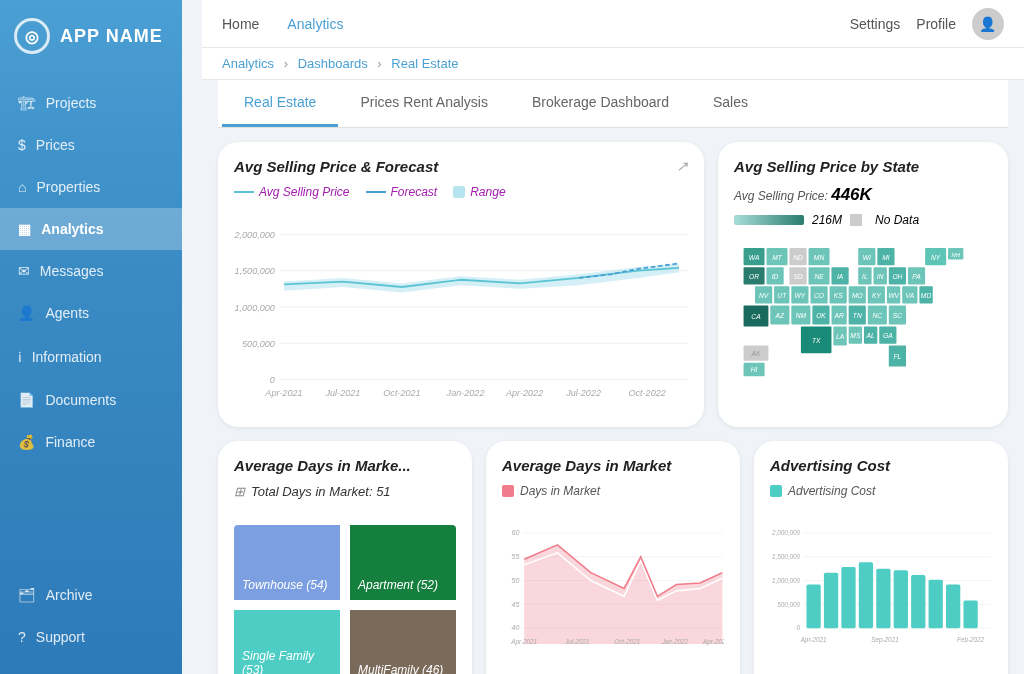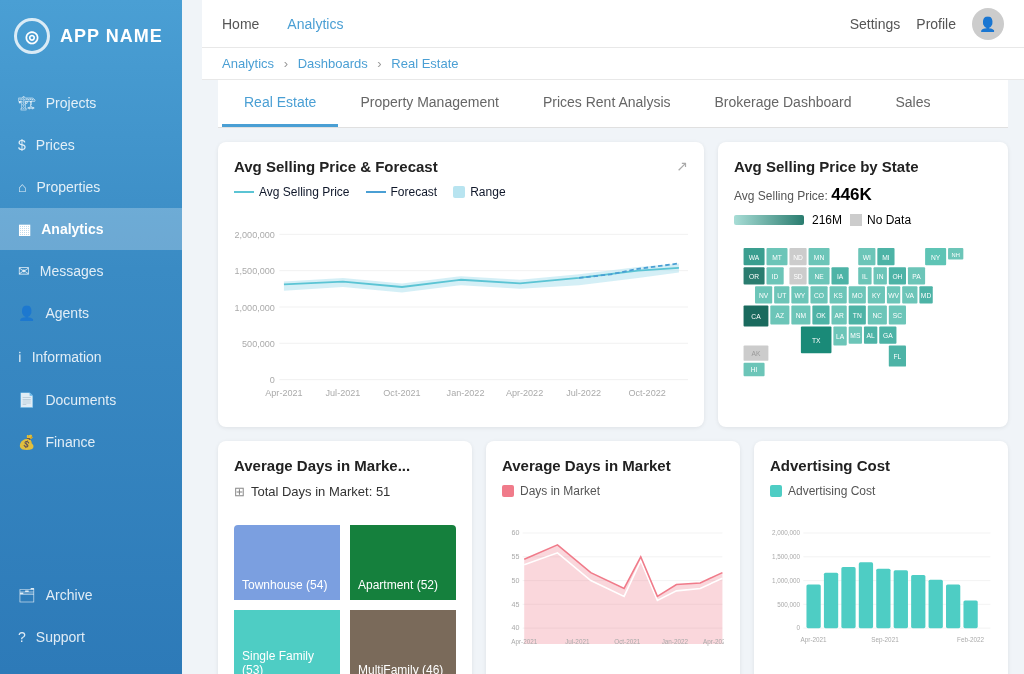--- a/index.html
+++ b/index.html
@@ -112,42 +112,43 @@
     }
     .dashboard-grid-bottom {
       display: grid;
       grid-template-columns: 1fr 1fr 1fr;
       gap: 14px;
       margin-top: 14px;
     }
 
     .card {
       background: white;
-      border-radius: 8px;
+      border-radius: 20px;
       padding: 16px;
       box-shadow: 0 1px 4px rgba(0,0,0,0.08);
+      font-style: italic;
     }
     .card-title { font-size: 15px; font-weight: 600; color: #222; margin-bottom: 10px; }
     .card-header { display: flex; justify-content: space-between; align-items: flex-start; }
     .expand-icon { color: #aaa; font-size: 14px; cursor: pointer; }
 
     
     .chart-legend { display: flex; gap: 16px; margin-bottom: 8px; }
-    .legend-item { display: flex; align-items: center; gap: 5px; font-size: 12px; color: #0f172a; }
+    .legend-item { display: flex; align-items: center; gap: 5px; font-size: 12px; color: #a21caf; }
     .legend-dot { width: 20px; height: 2px; }
     .legend-box { width: 12px; height: 12px; border-radius: 2px; }
 
     
     .map-legend { display: flex; align-items: center; gap: 16px; margin-bottom: 8px; font-size: 12px; }
     .gradient-bar {
       width: 70px; height: 10px;
       background: linear-gradient(to right, #a8ddd6, #2a7c6f);
       border-radius: 2px;
     }
-    .no-data-box { display: flex; align-items: center; gap: 5px; }
+    .no-data-box { display: flex; align-items: center; gap: 13px; }
     .no-data-sq { width: 12px; height: 12px; background: #ccc; }
 
     
     .treemap { display: grid; grid-template-columns: 1fr 1fr; grid-template-rows: 1fr 1fr; height: 160px; gap: 10px; margin-top: 26px; border-radius: 4px; overflow: hidden; }
     .treemap-cell { display: flex; align-items: flex-end; padding: 8px; font-size: 12px; color: white; font-weight: 500; }
 
     .total-days { display: flex; align-items: center; gap: 6px; font-size: 13px; color: #333; margin-bottom: 6px; }
 
     .adv-legend { display: flex; align-items: center; gap: 6px; font-size: 12px; color: #555; margin-bottom: 6px; }
     .adv-dot { width: 12px; height: 12px; background: #4ecdc4; border-radius: 2px; }
@@ -229,21 +230,20 @@
     <span class="breadcrumb-sep">›</span>
     <span class="breadcrumb-link">Dashboards</span>
     <span class="breadcrumb-sep">›</span>
     <span class="breadcrumb-current">Real Estate</span>
   </div>
 
   <div id="content">
 
     <div id="tabs">
       <div class="tab active">Real Estate</div>
-      <div class="tab">Property Management</div>
       <div class="tab">Prices Rent Analysis</div>
       <div class="tab">Brokerage Dashboard</div>
       <div class="tab">Sales</div>
     </div>
 
     <div class="dashboard-grid">
 
       <div class="card">
         <div class="card-header">
           <span class="card-title">Avg Selling Price &amp; Forecast</span>

